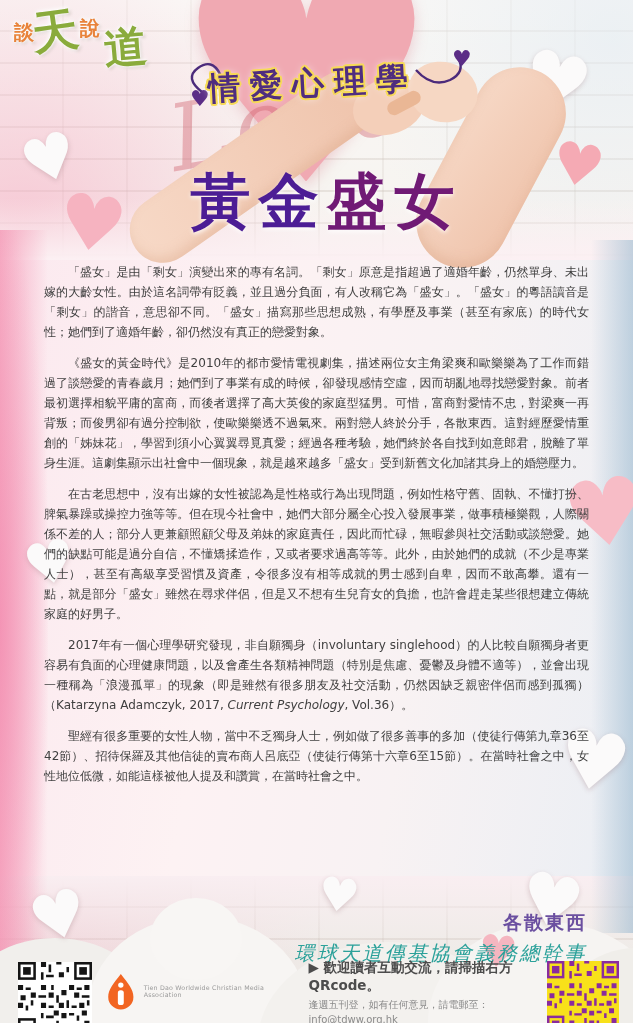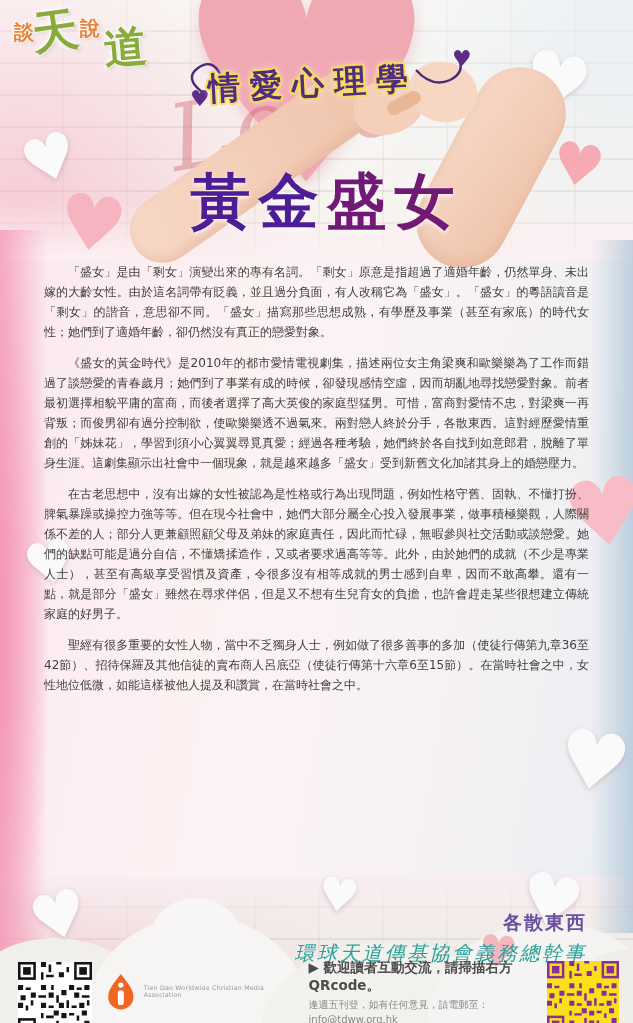--- a/index.html
+++ b/index.html
@@ -151,20 +151,21 @@
     </svg>
     <span class="banner-text">情愛心理學</span>
   </div>
 
   <h1 class="title"><span class="t-purple">黃金</span><span class="t-pink">盛女</span></h1>
 
   <div class="article">
     <p>「盛女」是由「剩女」演變出來的專有名詞。「剩女」原意是指超過了適婚年齡，仍然單身、未出嫁的大齡女性。由於這名詞帶有貶義，並且過分負面，有人改稱它為「盛女」。「盛女」的粵語讀音是「剩女」的諧音，意思卻不同。「盛女」描寫那些思想成熟，有學歷及事業（甚至有家底）的時代女性；她們到了適婚年齡，卻仍然沒有真正的戀愛對象。</p>
     <p>《盛女的黃金時代》是2010年的都市愛情電視劇集，描述兩位女主角梁爽和歐樂樂為了工作而錯過了談戀愛的青春歲月；她們到了事業有成的時候，卻發現感情空虛，因而胡亂地尋找戀愛對象。前者最初選擇相貌平庸的富商，而後者選擇了高大英俊的家庭型猛男。可惜，富商對愛情不忠，對梁爽一再背叛；而俊男卻有過分控制欲，使歐樂樂透不過氣來。兩對戀人終於分手，各散東西。這對經歷愛情重創的「姊妹花」，學習到須小心翼翼尋覓真愛；經過各種考驗，她們終於各自找到如意郎君，脫離了單身生涯。這劇集顯示出社會中一個現象，就是越來越多「盛女」受到新舊文化加諸其身上的婚戀壓力。</p>
     <p>在古老思想中，沒有出嫁的女性被認為是性格或行為出現問題，例如性格守舊、固執、不懂打扮、脾氣暴躁或操控力強等等。但在現今社會中，她們大部分屬全心投入發展事業，做事積極樂觀，人際關係不差的人；部分人更兼顧照顧父母及弟妹的家庭責任，因此而忙碌，無暇參與社交活動或談戀愛。她們的缺點可能是過分自信，不懂矯揉造作，又或者要求過高等等。此外，由於她們的成就（不少是專業人士），甚至有高級享受習慣及資產，令很多沒有相等成就的男士感到自卑，因而不敢高攀。還有一點，就是部分「盛女」雖然在尋求伴侶，但是又不想有生兒育女的負擔，也許會趕走某些很想建立傳統家庭的好男子。</p>
+    <p><span>2017年有一個心理學研究發現，非自願獨身（involuntary singlehood）的人比較自願獨身者更容易有負面的心理健康問題，以及會產生各類精神問題（特別是焦慮、憂鬱及身體不適等），並會出現一種稱為「浪漫孤單」的現象（即是雖然有很多朋友及社交活動，仍然因缺乏親密伴侶而感到孤獨）（Katarzyna Adamczyk, 2017, </span><i>Current Psychology</i><span>, Vol.36）。</span></p>
     <p>聖經有很多重要的女性人物，當中不乏獨身人士，例如做了很多善事的多加（使徒行傳第九章36至42節）、招待保羅及其他信徒的賣布商人呂底亞（使徒行傳第十六章6至15節）。在當時社會之中，女性地位低微，如能這樣被他人提及和讚賞，在當時社會之中。</p>
   </div>
 
   <div class="author">
     <div class="author-name">各散東西</div>
     <div class="author-title">環球天道傳基協會義務總幹事</div>
   </div>
 
   <div class="footer">
     <svg class="qr qr-left" viewBox="0 0 29 29">

